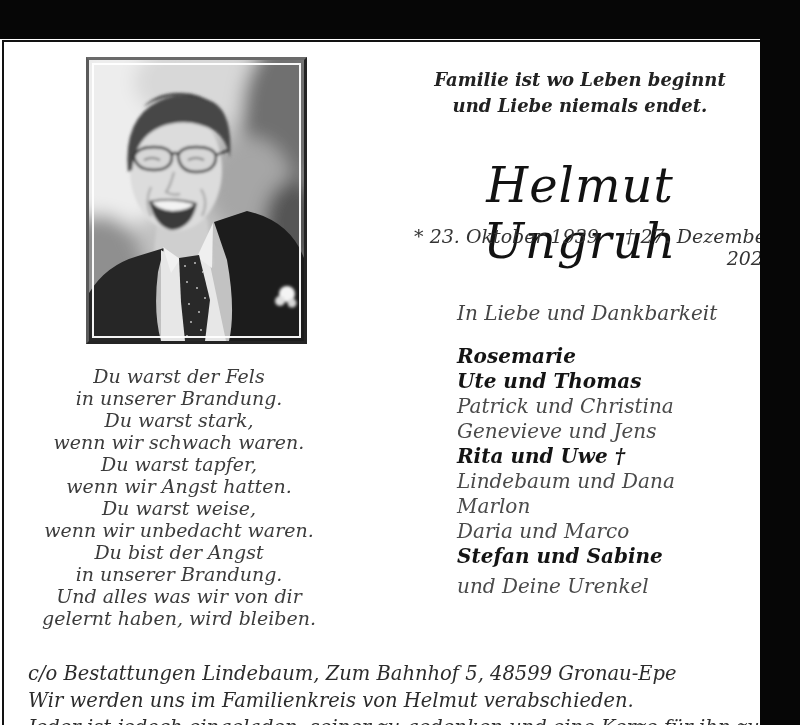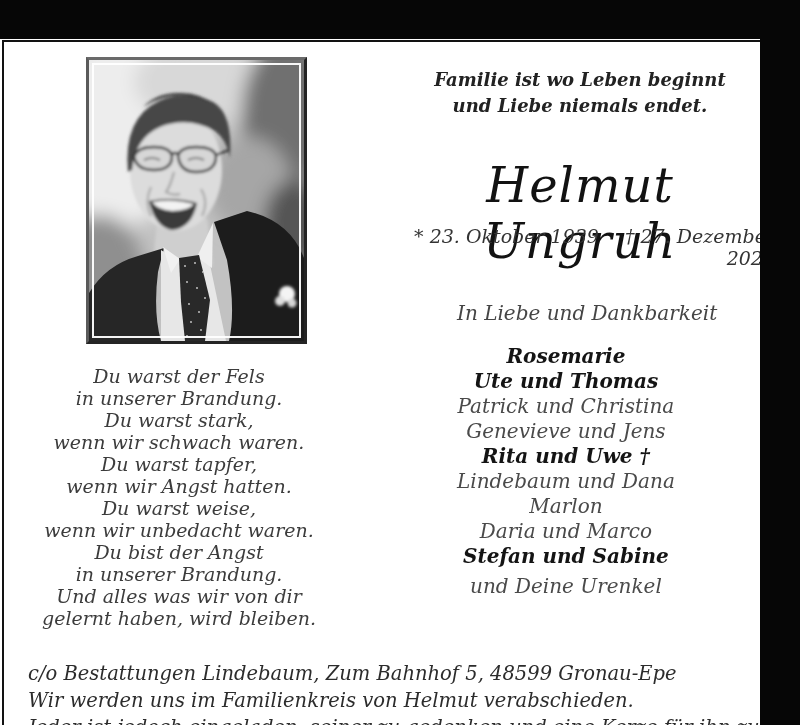--- a/index.html
+++ b/index.html
@@ -18,21 +18,21 @@
 
   
   .quote { position:absolute; left:408px; top:28px; width:344px; text-align:center;
            font-size:18px; font-weight:700; color:#222; line-height:26px; }
   .name  { position:absolute; left:385px; top:118px; width:390px; text-align:center;
            font-size:48px; font-weight:400; color:#121212; letter-spacing:1px; margin:0;font-style:italic; }
   .dates { position:absolute; left:385px; top:186px; width:390px; text-align:right;
            font-size:19px; color:#333; }
   .dates .gap { display:inline-block; width:26px; }
   .intro { position:absolute; left:457px; top:262px; font-size:20px; color:#454545; }
-  .mourners { position:absolute; left:457px; top:305px;text-align:center; }
+  .mourners { position:absolute; left:457px; top:305px; }
   .mourners .list-line { font-size:20px; line-height:25px; color:#4a4a4a; white-space:nowrap; }
   .mourners .list-line.em { font-weight:700; color:#141414; }
   .mourners .list-line:last-child { margin-top:5px; }
   .poem { position:absolute; left:28px; top:326px; width:302px; text-align:center; }
   .poem .list-line { font-size:19px; line-height:22px; color:#3c3c3c; white-space:nowrap; }
   .footer { position:absolute; left:28px; top:621px; }
   .footer .list-line { font-size:19.5px; line-height:27px; color:#2c2c2c; white-space:nowrap; }
 </style>
 </head>
 <body>

